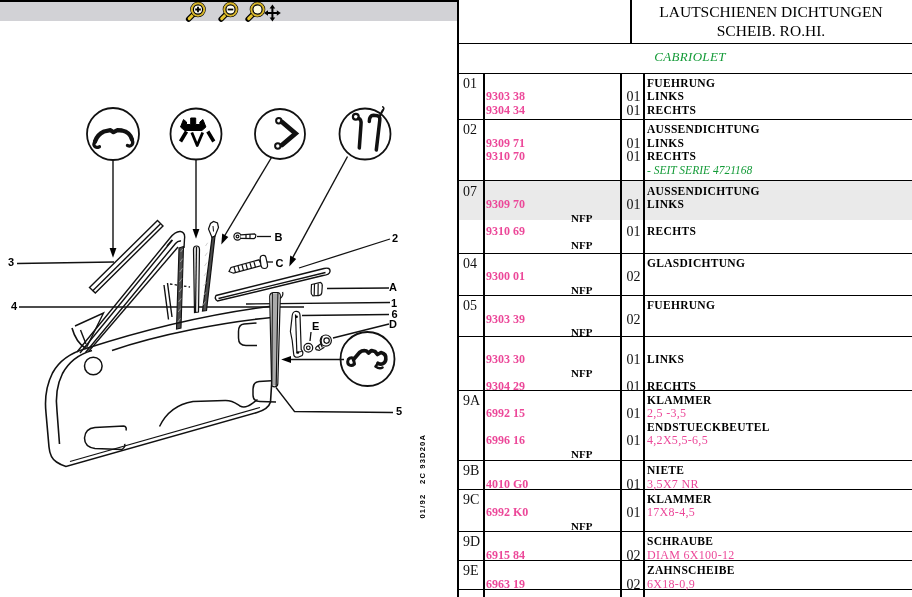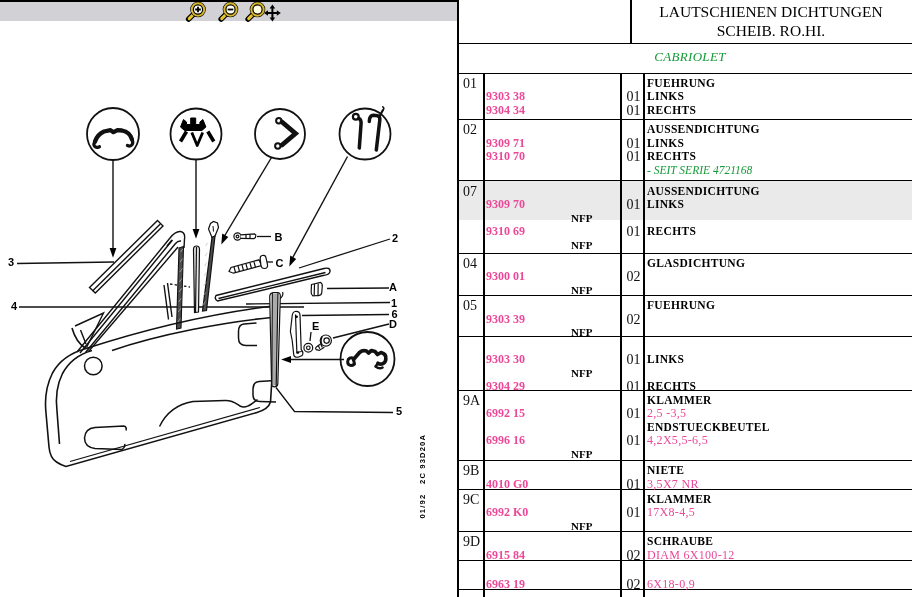--- a/index.html
+++ b/index.html
@@ -405,19 +405,23 @@
       </div>
     <div class="row" style="top:535px">
         <span class="i">9D</span>
         <span class="d">SCHRAUBE</span>
       </div>
     <div class="row" style="top:548.5px">
         <span class="p">6915 84</span>
         <span class="q">02</span>
         <span class="s">DIAM 6X100-12</span>
       </div>
+    <div class="row" style="top:564px">
+        <span class="i">9E</span>
+        <span class="d">ZAHNSCHEIBE</span>
+      </div>
     <div class="row" style="top:577.5px">
         <span class="p">6963 19</span>
         <span class="q">02</span>
         <span class="s">6X18-0,9</span>
       </div>
   </div>
 </div>
 
 </body></html>

